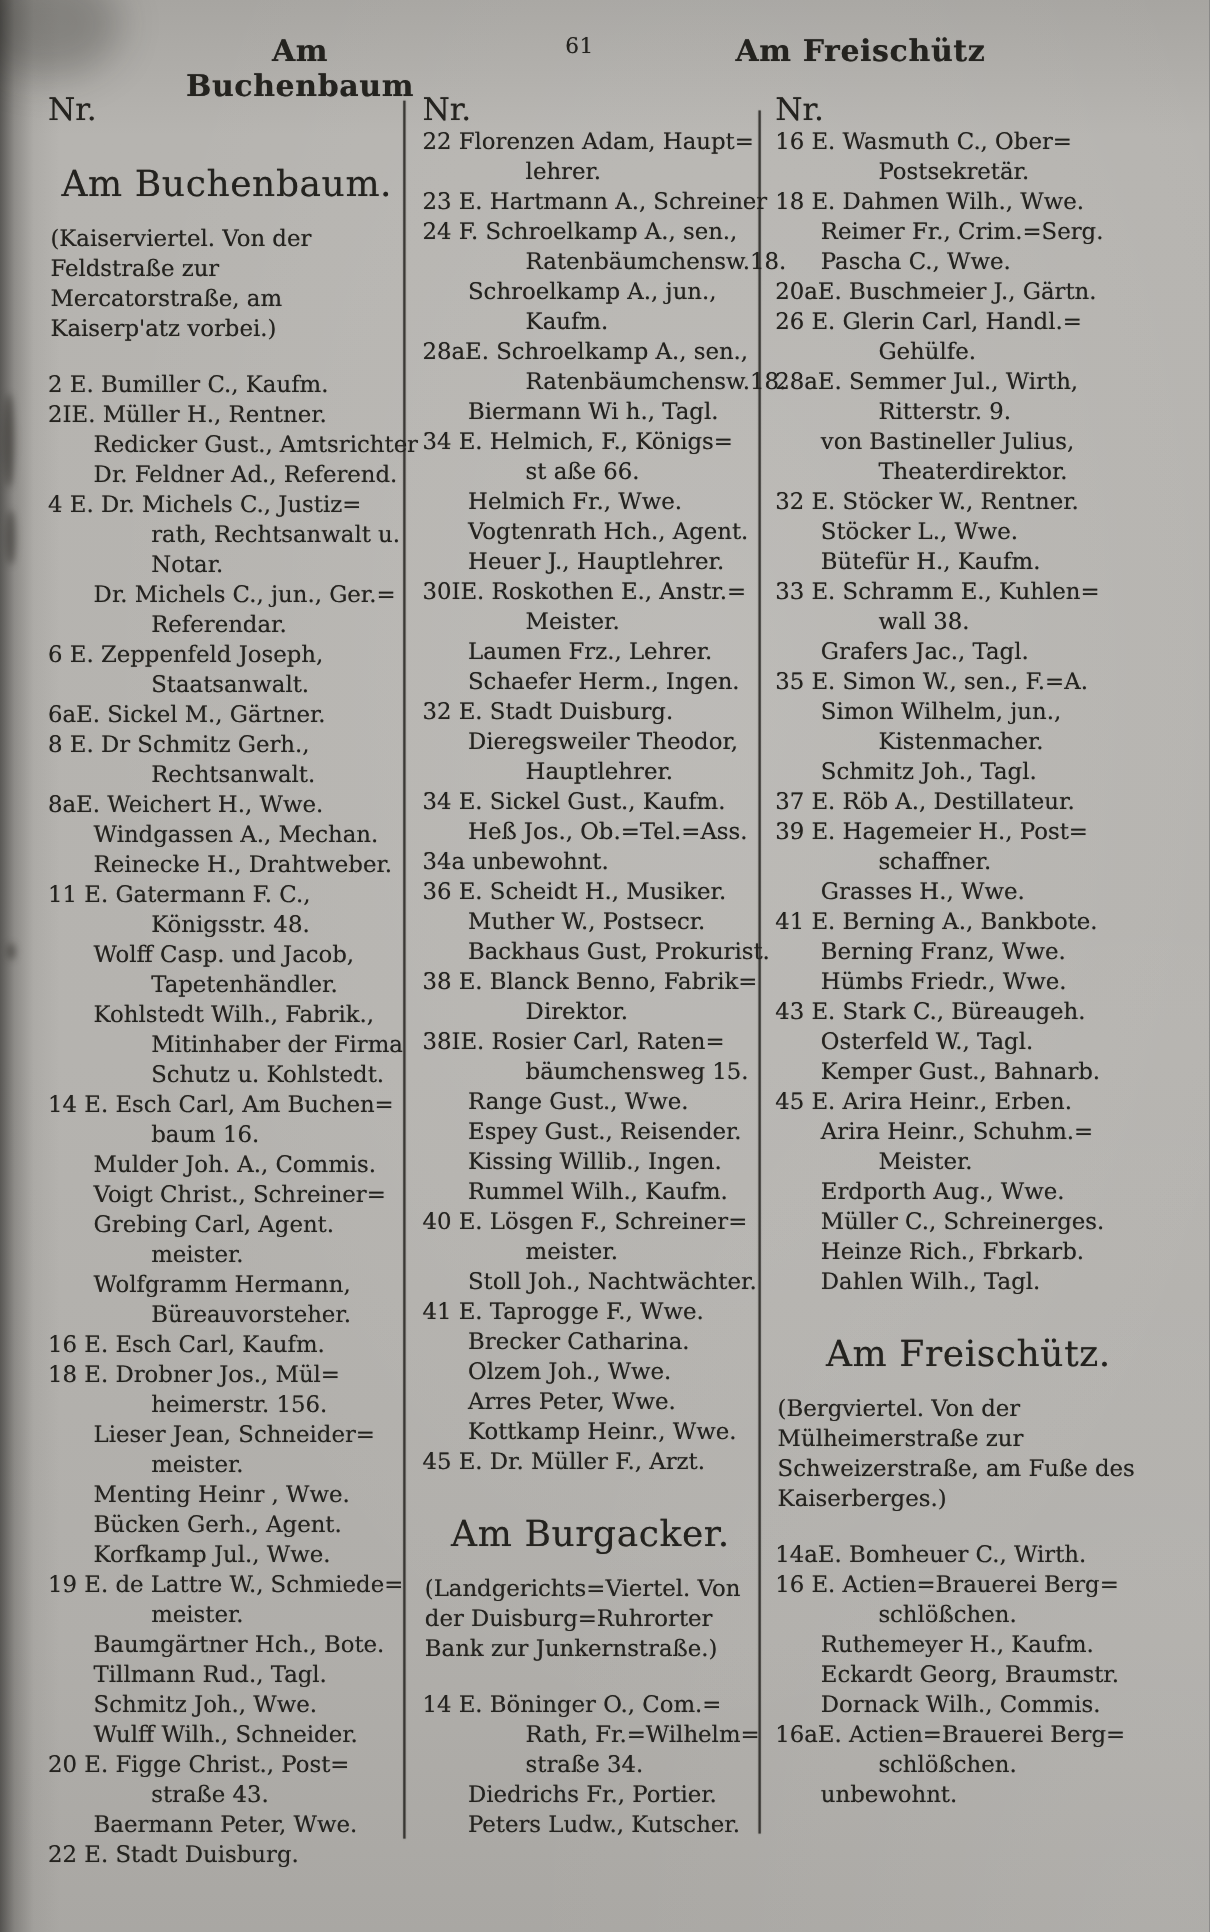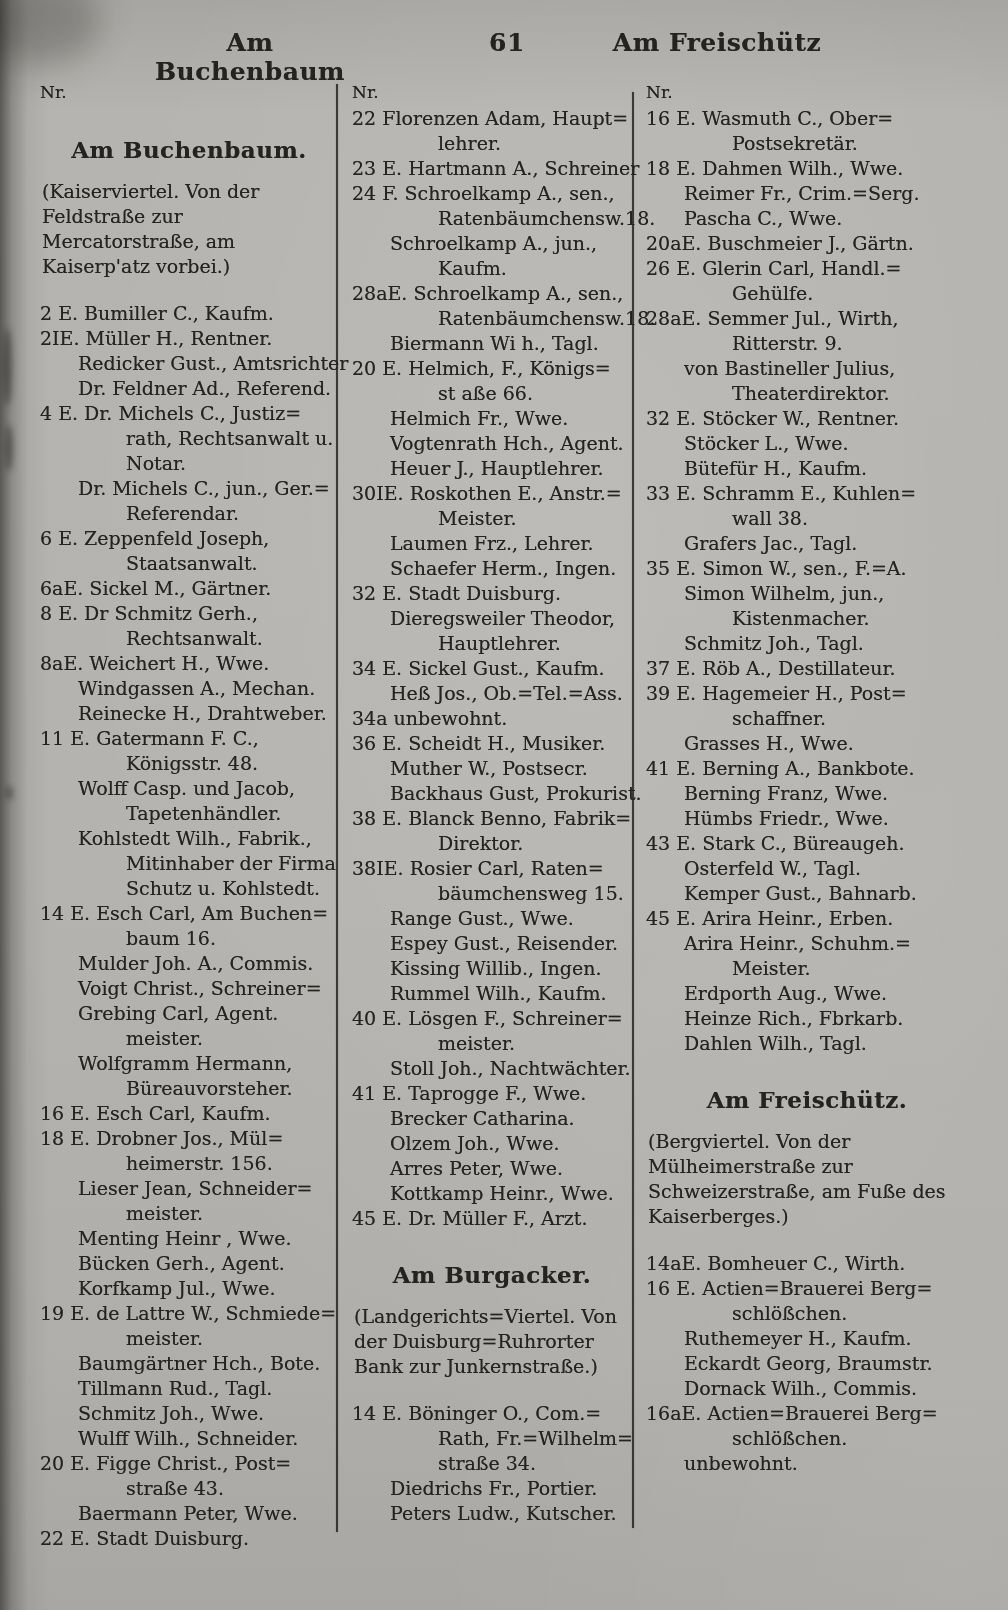--- a/index.html
+++ b/index.html
@@ -9,34 +9,34 @@
     font-family:"DejaVu Serif", serif;
     text-shadow:0 0 .6px rgba(25,22,18,.55);
     background:
       radial-gradient(ellipse at 58% 35%, rgba(255,255,255,.10), rgba(0,0,0,0) 62%),
       radial-gradient(ellipse at 95% 100%, rgba(255,255,255,.07), rgba(0,0,0,0) 40%),
       linear-gradient(90deg, rgba(15,14,12,.55) 0px, rgba(50,48,45,.30) 12px, rgba(110,108,104,.12) 28px, rgba(0,0,0,0) 50px),
       linear-gradient(180deg, #a7a5a1 0%, #b6b4b0 7%, #b5b3af 55%, #b0aeaa 85%, #a9a7a3 100%);
   }
   .runhead{position:absolute;top:28px;font-weight:bold;font-size:25px;letter-spacing:.5px;text-align:center;}
   #rh-left{left:140px;width:220px;}
-  #rh-center{left:472px;width:70px;font-weight:bold;font-size:25px;}
+  #rh-center{left:448px;width:70px;font-weight:normal;font-size:18px;}
   #rh-right{left:612px;width:210px;}
   .divider{position:absolute;width:2px;background:rgba(28,26,23,.8);box-shadow:0 0 1px rgba(28,26,23,.6);}
   #divider-1{left:336px;top:84px;height:1448px;}
   #divider-2{left:632px;top:92px;height:1436px;}
   .col{position:absolute;top:78px;}
   #col-0{left:40px;width:298px;}
   #col-1{left:352px;width:280px;}
   #col-2{left:646px;width:322px;}
-  .nr{font-size:17px;height:28px;line-height:28px;}
+  .nr{font-size:26px;height:28px;line-height:28px;}
   .ln{height:25px;line-height:25px;font-size:19px;white-space:nowrap;}
   .i1{padding-left:38px;}
   .i2{padding-left:86px;}
-  .sec-title{text-align:center;font-weight:bold;font-size:23px;letter-spacing:.5px;margin:30px 0 16px;white-space:nowrap;}
+  .sec-title{text-align:center;font-weight:normal;font-size:30px;letter-spacing:.5px;margin:30px 0 16px;white-space:nowrap;}
   .sec-note{text-align:left;font-size:19px;line-height:25px;margin:0 2px 22px;}
   .blob{position:absolute;background:rgba(30,28,25,.45);border-radius:50%;filter:blur(3px);}
   #blob-1{left:3px;top:328px;width:9px;height:78px;}
   #blob-2{left:5px;top:425px;width:8px;height:46px;}
   #blob-3{left:6px;top:786px;width:7px;height:14px;}
   #blob-4{left:-20px;top:-25px;width:120px;height:90px;background:rgba(20,19,17,.25);filter:blur(16px);}
 </style>
 </head>
 <body>
 
@@ -113,21 +113,21 @@
       <div class="ln i0">22 Florenzen Adam, Haupt=</div>
       <div class="ln i2">lehrer.</div>
       <div class="ln i0">23 E. Hartmann A., Schreiner</div>
       <div class="ln i0">24 F. Schroelkamp A., sen.,</div>
       <div class="ln i2">Ratenbäumchensw.18.</div>
       <div class="ln i1">Schroelkamp A., jun.,</div>
       <div class="ln i2">Kaufm.</div>
       <div class="ln i0">28aE. Schroelkamp A., sen.,</div>
       <div class="ln i2">Ratenbäumchensw.18.</div>
       <div class="ln i1">Biermann Wi h., Tagl.</div>
-      <div class="ln i0">20 E. Helmich, F., Königs=</div>
+      <div class="ln i0">34 E. Helmich, F., Königs=</div>
       <div class="ln i2">st aße 66.</div>
       <div class="ln i1">Helmich Fr., Wwe.</div>
       <div class="ln i1">Vogtenrath Hch., Agent.</div>
       <div class="ln i1">Heuer J., Hauptlehrer.</div>
       <div class="ln i0">30IE. Roskothen E., Anstr.=</div>
       <div class="ln i2">Meister.</div>
       <div class="ln i1">Laumen Frz., Lehrer.</div>
       <div class="ln i1">Schaefer Herm., Ingen.</div>
       <div class="ln i0">32 E. Stadt Duisburg.</div>
       <div class="ln i1">Dieregsweiler Theodor,</div>
@@ -194,20 +194,21 @@
       <div class="ln i0">41 E. Berning A., Bankbote.</div>
       <div class="ln i1">Berning Franz, Wwe.</div>
       <div class="ln i1">Hümbs Friedr., Wwe.</div>
       <div class="ln i0">43 E. Stark C., Büreaugeh.</div>
       <div class="ln i1">Osterfeld W., Tagl.</div>
       <div class="ln i1">Kemper Gust., Bahnarb.</div>
       <div class="ln i0">45 E. Arira Heinr., Erben.</div>
       <div class="ln i1">Arira Heinr., Schuhm.=</div>
       <div class="ln i2">Meister.</div>
       <div class="ln i1">Erdporth Aug., Wwe.</div>
+      <div class="ln i1">Müller C., Schreinerges.</div>
       <div class="ln i1">Heinze Rich., Fbrkarb.</div>
       <div class="ln i1">Dahlen Wilh., Tagl.</div>
       <div class="sec-title">Am Freischütz.</div>
       <div class="sec-note">(Bergviertel. Von der Mülheimerstraße zur Schweizerstraße, am Fuße des Kaiserberges.)</div>
       <div class="ln i0">14aE. Bomheuer C., Wirth.</div>
       <div class="ln i0">16 E. Actien=Brauerei Berg=</div>
       <div class="ln i2">schlößchen.</div>
       <div class="ln i1">Ruthemeyer H., Kaufm.</div>
       <div class="ln i1">Eckardt Georg, Braumstr.</div>
       <div class="ln i1">Dornack Wilh., Commis.</div>

